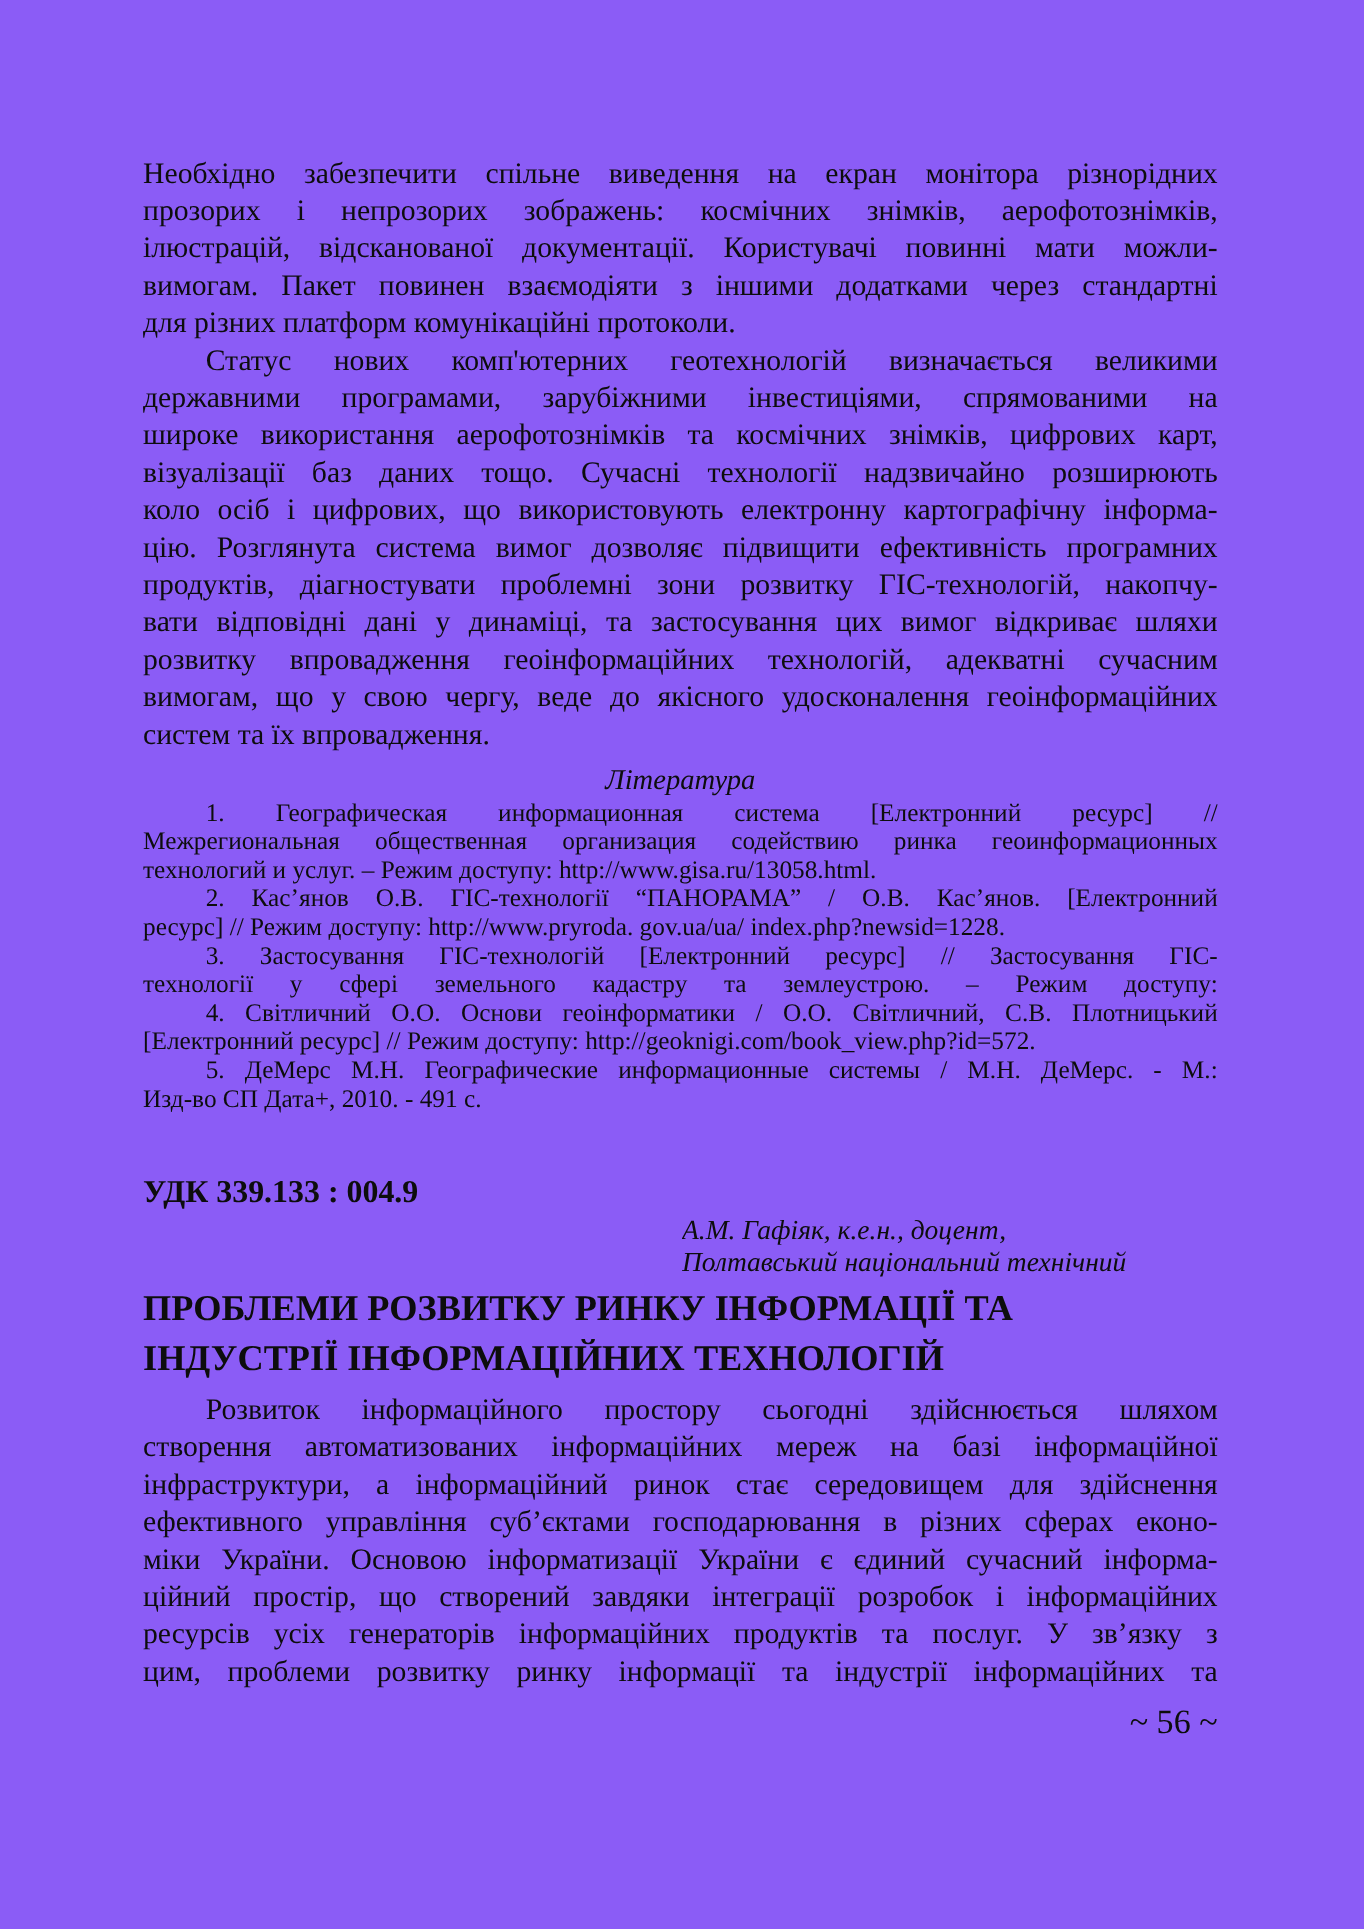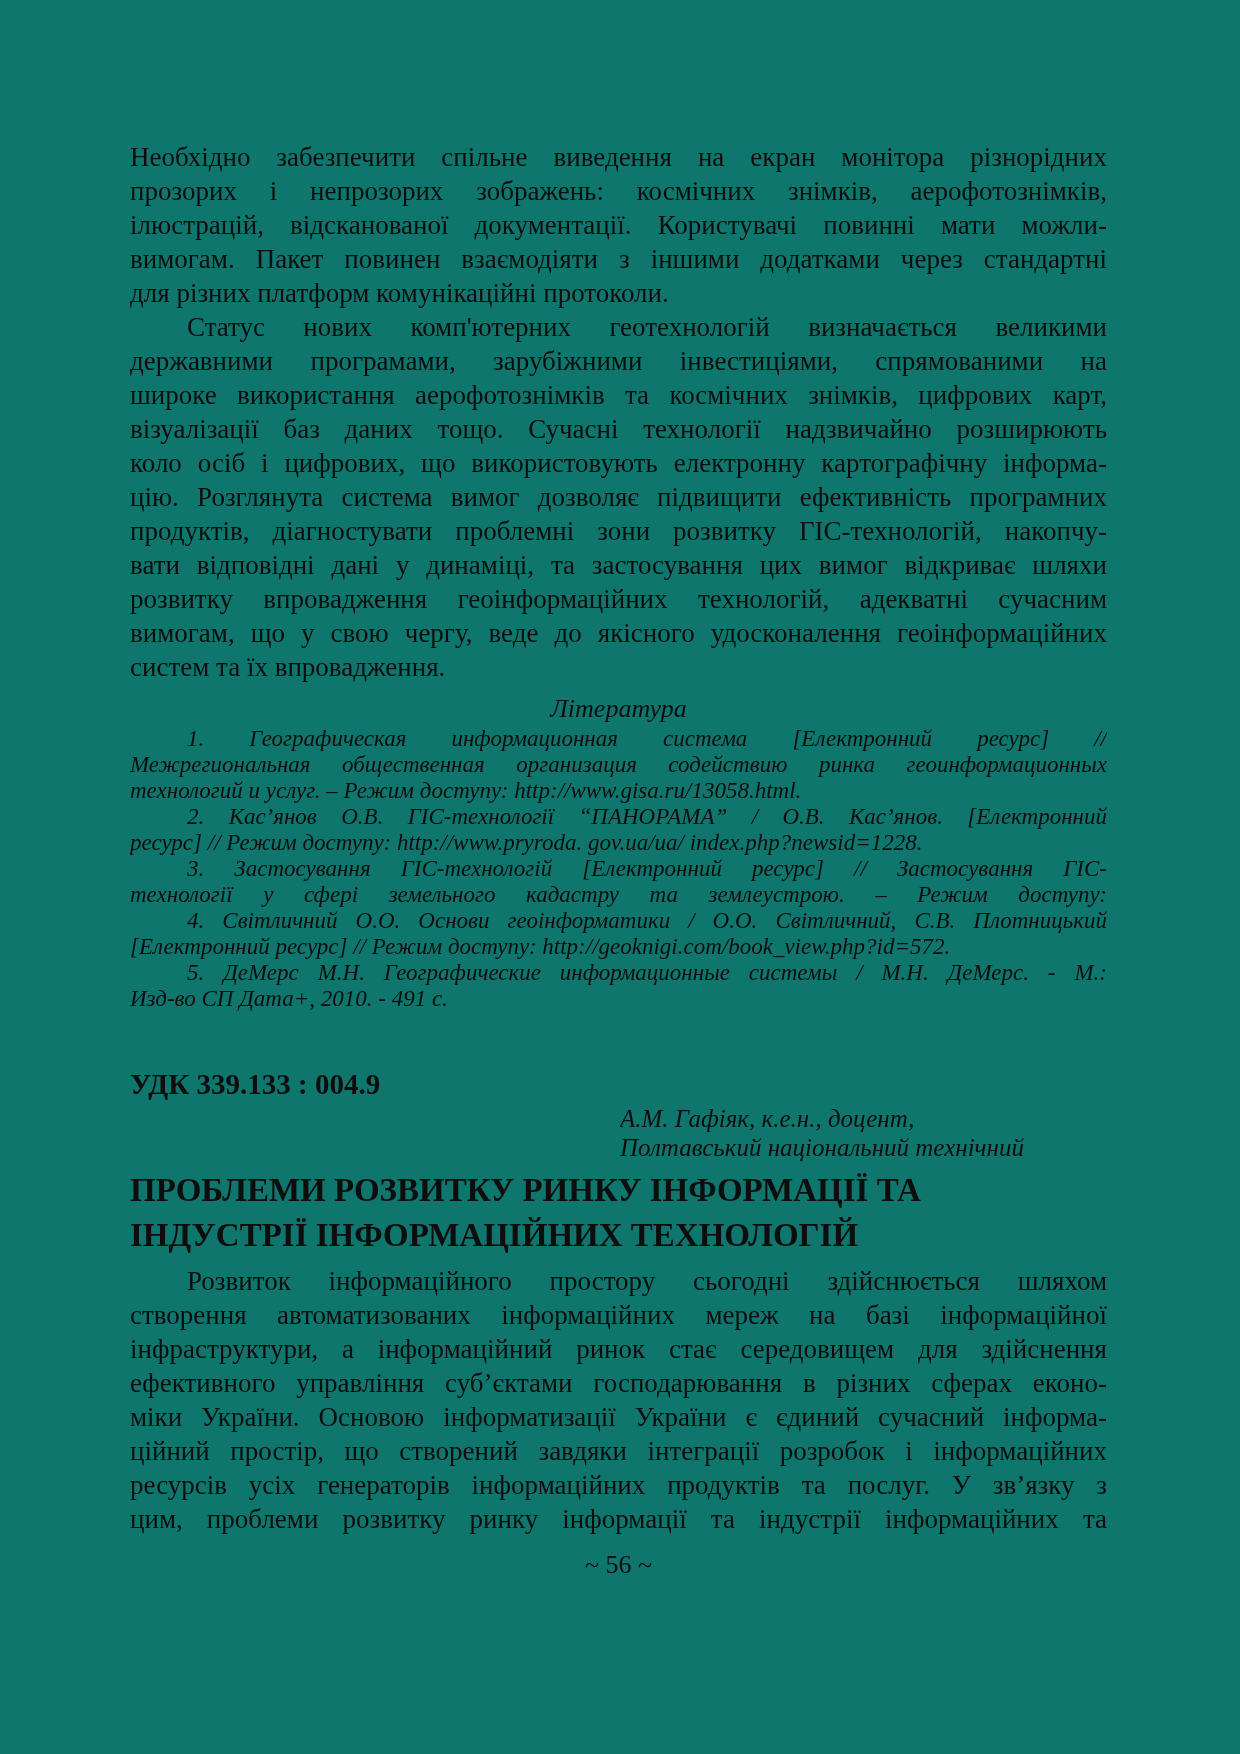--- a/index.html
+++ b/index.html
@@ -4,21 +4,21 @@
 <style>
   html, body {
     margin: 0;
     padding: 0;
     background: #ffffff;
   }
   .page {
     position: relative;
     width: 1240px;
     height: 1754px;
-    background: #0f766e;
+    background: #8b5cf6;
     color: #0d0d0d;
     font-family: "Liberation Serif", "DejaVu Serif", serif;
     overflow: hidden;
   }
   .content {
     position: absolute;
     left: 130px;
     top: 140px;
     width: 977px;
   }
@@ -38,21 +38,20 @@
   .lit-heading {
     margin-top: 10px;
     height: 30px;
     line-height: 30px;
     text-align: center;
     font-style: italic;
     font-size: 26px;
   }
   .refs { margin-top: 2px; }
   .rl {
-    font-style: italic;
     font-size: 23px;
     line-height: 26px;
     height: 26px;
     overflow: hidden;
     text-align: justify;
     text-align-last: justify;
     text-justify: inter-word;
   }
   .rl.last { text-align-last: left; }
 
@@ -79,22 +78,22 @@
     margin: 6px 0 0 0;
     text-align: left;
     font-weight: bold;
     font-size: 33px;
     line-height: 45px;
   }
   .tl { display: block; height: 45px; overflow: hidden; }
   .p3 { margin-top: 6px; }
   .page-number {
     margin-top: 12px;
-    text-align: center;
-    font-size: 26px;
+    text-align: right;
+    font-size: 31px;
     line-height: 34px;
     height: 34px;
   }
 </style>
 </head>
 <body>
 
 <div class="page">
   <div class="content">
 

